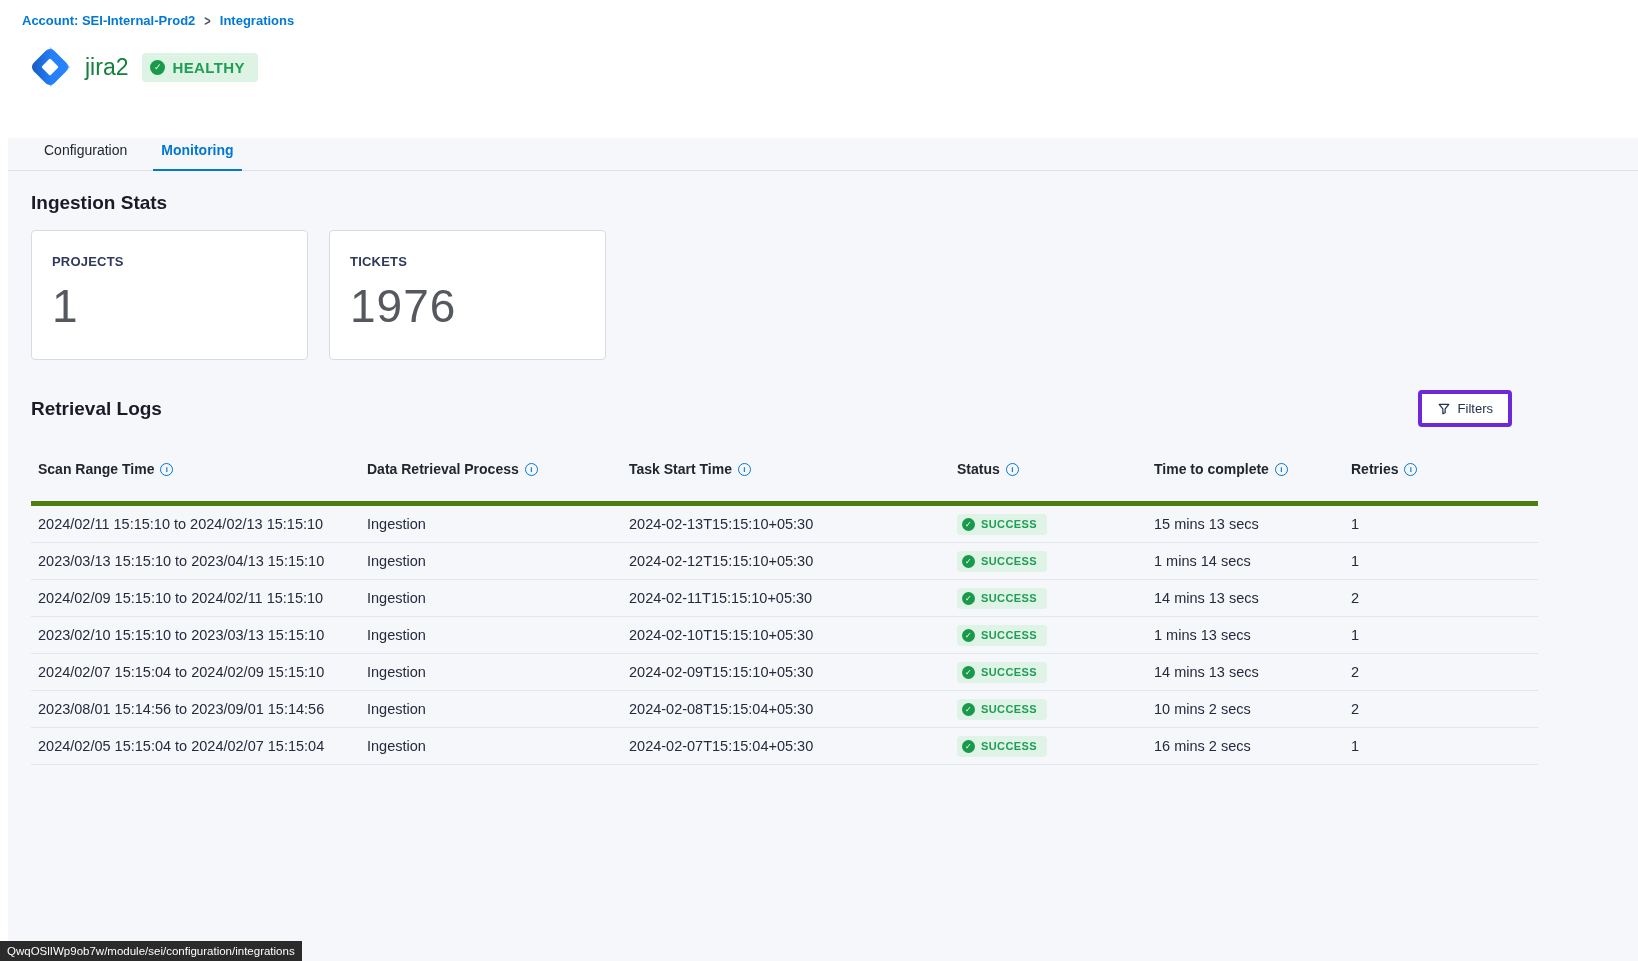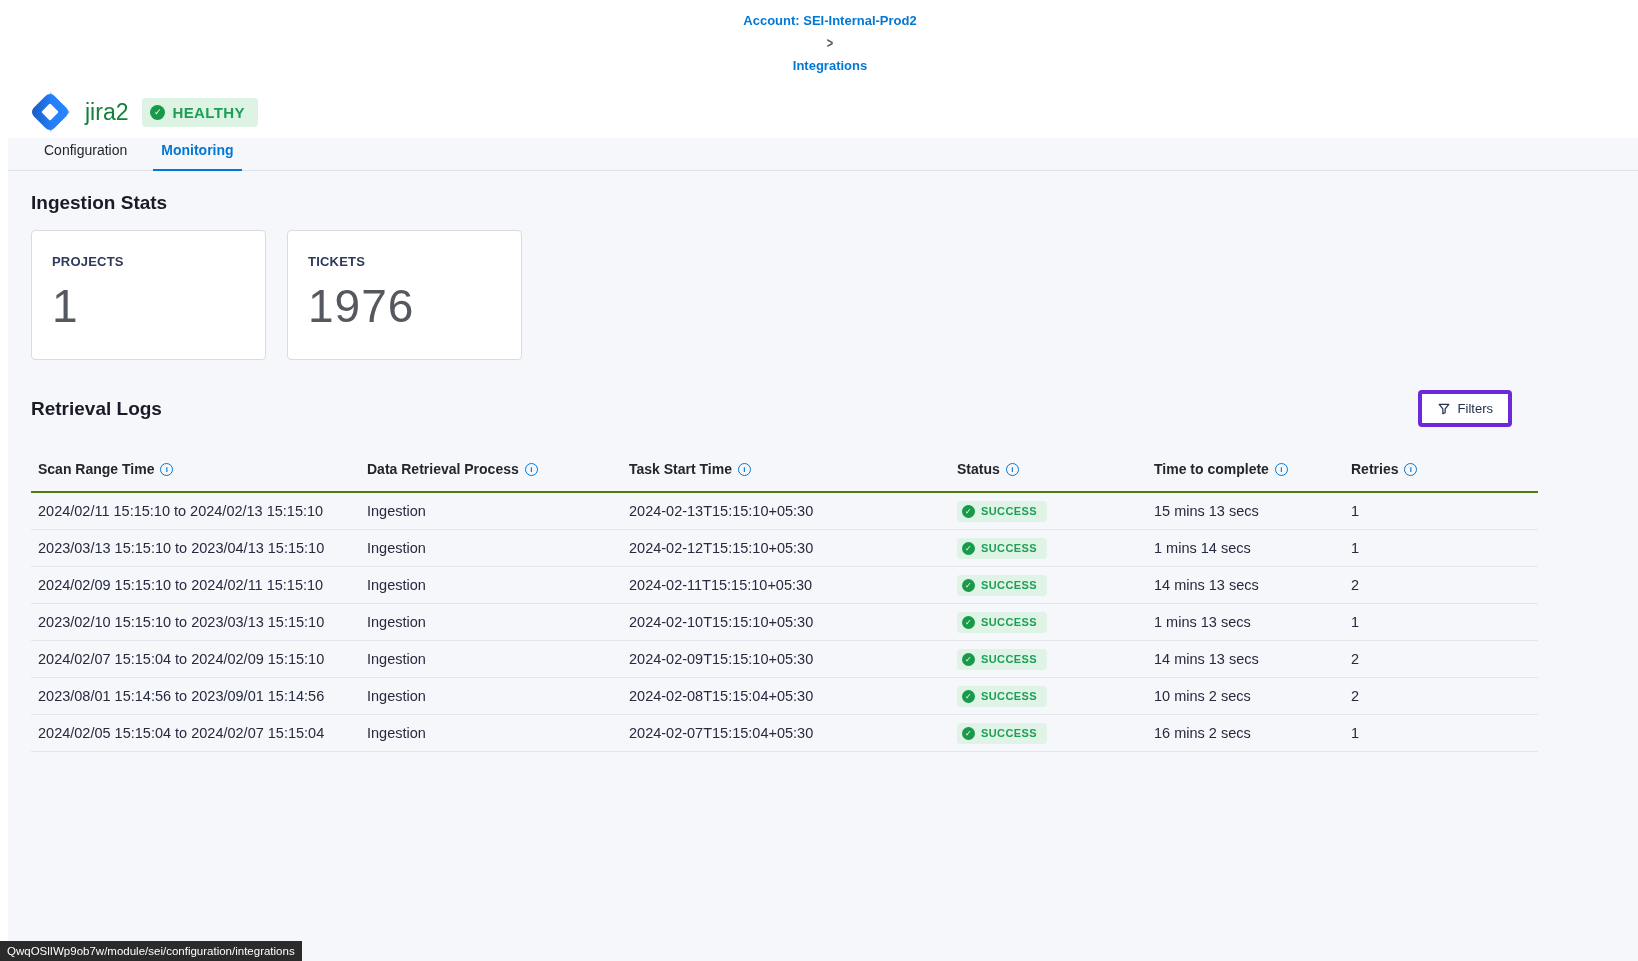--- a/index.html
+++ b/index.html
@@ -4,21 +4,21 @@
 <style>
   * { margin:0; padding:0; box-sizing:border-box; }
   html,body { width:1638px; height:961px; }
   body {
     font-family:"Liberation Sans","DejaVu Sans",sans-serif;
     background:#ffffff; position:relative; overflow:hidden;
     color:#22222a;
   }
   
   .top-header { background:#fff; padding:13px 0 0 22px; height:138px; }
-  .breadcrumb { display:flex; align-items:center; gap:9px; font-size:13px; font-weight:600;flex-direction:column; }
+  .breadcrumb { display:flex; align-items:center; gap:9px; font-size:13px; font-weight:600; }
   .breadcrumb a { color:#0278d5; text-decoration:none; cursor:pointer; }
   .crumb-sep { color:#4f5162; font-size:11px; font-weight:700; transform:scaleY(1.25); display:inline-block; }
   .title-row { display:flex; align-items:center; margin-top:11px; }
   .jira-logo { width:56px; height:56px; flex:0 0 auto; }
   .integration-title { font-size:23px; color:#15803d; margin-left:7px; font-weight:400; }
   .health-badge {
     margin-left:14px; display:inline-flex; align-items:center; gap:7px;
     background:#ddf3e4; border-radius:4px; padding:6px 13px 6px 8px;
     color:#1f9e55; font-size:15px; font-weight:700; letter-spacing:0.4px;
   }
@@ -42,42 +42,42 @@
   }
   .tab {
     font-size:14px; padding-bottom:11px; cursor:pointer; color:#22272d;
     border-bottom:2.5px solid transparent; margin-bottom:-1px;
   }
   .tab.active { color:#0278d5; font-weight:700; border-bottom-color:#0278d5; padding-left:8px; padding-right:8px; }
   .section-heading { font-size:19px; font-weight:700; color:#1b1b28; }
   .stats-heading { margin:21px 0 0 23px; }
   .cards-row { display:flex; gap:21px; margin:16px 0 0 23px; }
   .stat-card {
-    width:235px; height:130px; background:#fff; border:1px solid #d9dae5;
+    width:277px; height:130px; background:#fff; border:1px solid #d9dae5;
     border-radius:4px; padding:23px 20px;
   }
   .stat-label { font-size:13px; font-weight:600; color:#2f395c; letter-spacing:0.2px; }
   .stat-value { font-size:46px; color:#56585f; font-weight:400; margin-top:10px; letter-spacing:1px; }
   
   .logs-header-row {
     display:flex; align-items:center; justify-content:space-between;
     margin:30px 126px 0 23px;
   }
   .filters-btn {
     display:inline-flex; align-items:center; gap:7px; background:#fff;
     border:4px solid #6d28d9; border-radius:4px; padding:7px 15px;
     font-size:13px; color:#22304d; cursor:pointer; font-family:inherit;
   }
   .logs-table { margin:20px 100px 0 23px; }
   .thead, .trow {
     display:grid;
     grid-template-columns:329px 262px 328px 197px 197px 1fr;
     align-items:center;
   }
-  .thead { border-bottom:2px solid #4d7c0f; padding-bottom:14px; padding-top:14px; }
+  .thead { border-bottom:5px solid #4d7c0f; padding-bottom:24px; padding-top:14px; }
   .th { font-size:14px; font-weight:700; color:#22272d; display:flex; align-items:center; padding-left:7px; }
   .info-icon {
     width:13px; height:13px; border-radius:50%; border:1.4px solid #0278d5;
     color:#0278d5; font-size:8px; font-weight:700; font-style:normal;
     display:inline-flex; align-items:center; justify-content:center;
     margin-left:6px; cursor:pointer; flex:0 0 auto;
   }
   .trow { height:37px; border-bottom:1px solid #e4e6ec; cursor:pointer; }
   .td { font-size:14.5px; color:#252a3e; padding-left:7px; white-space:nowrap; }
   .status-pill {

